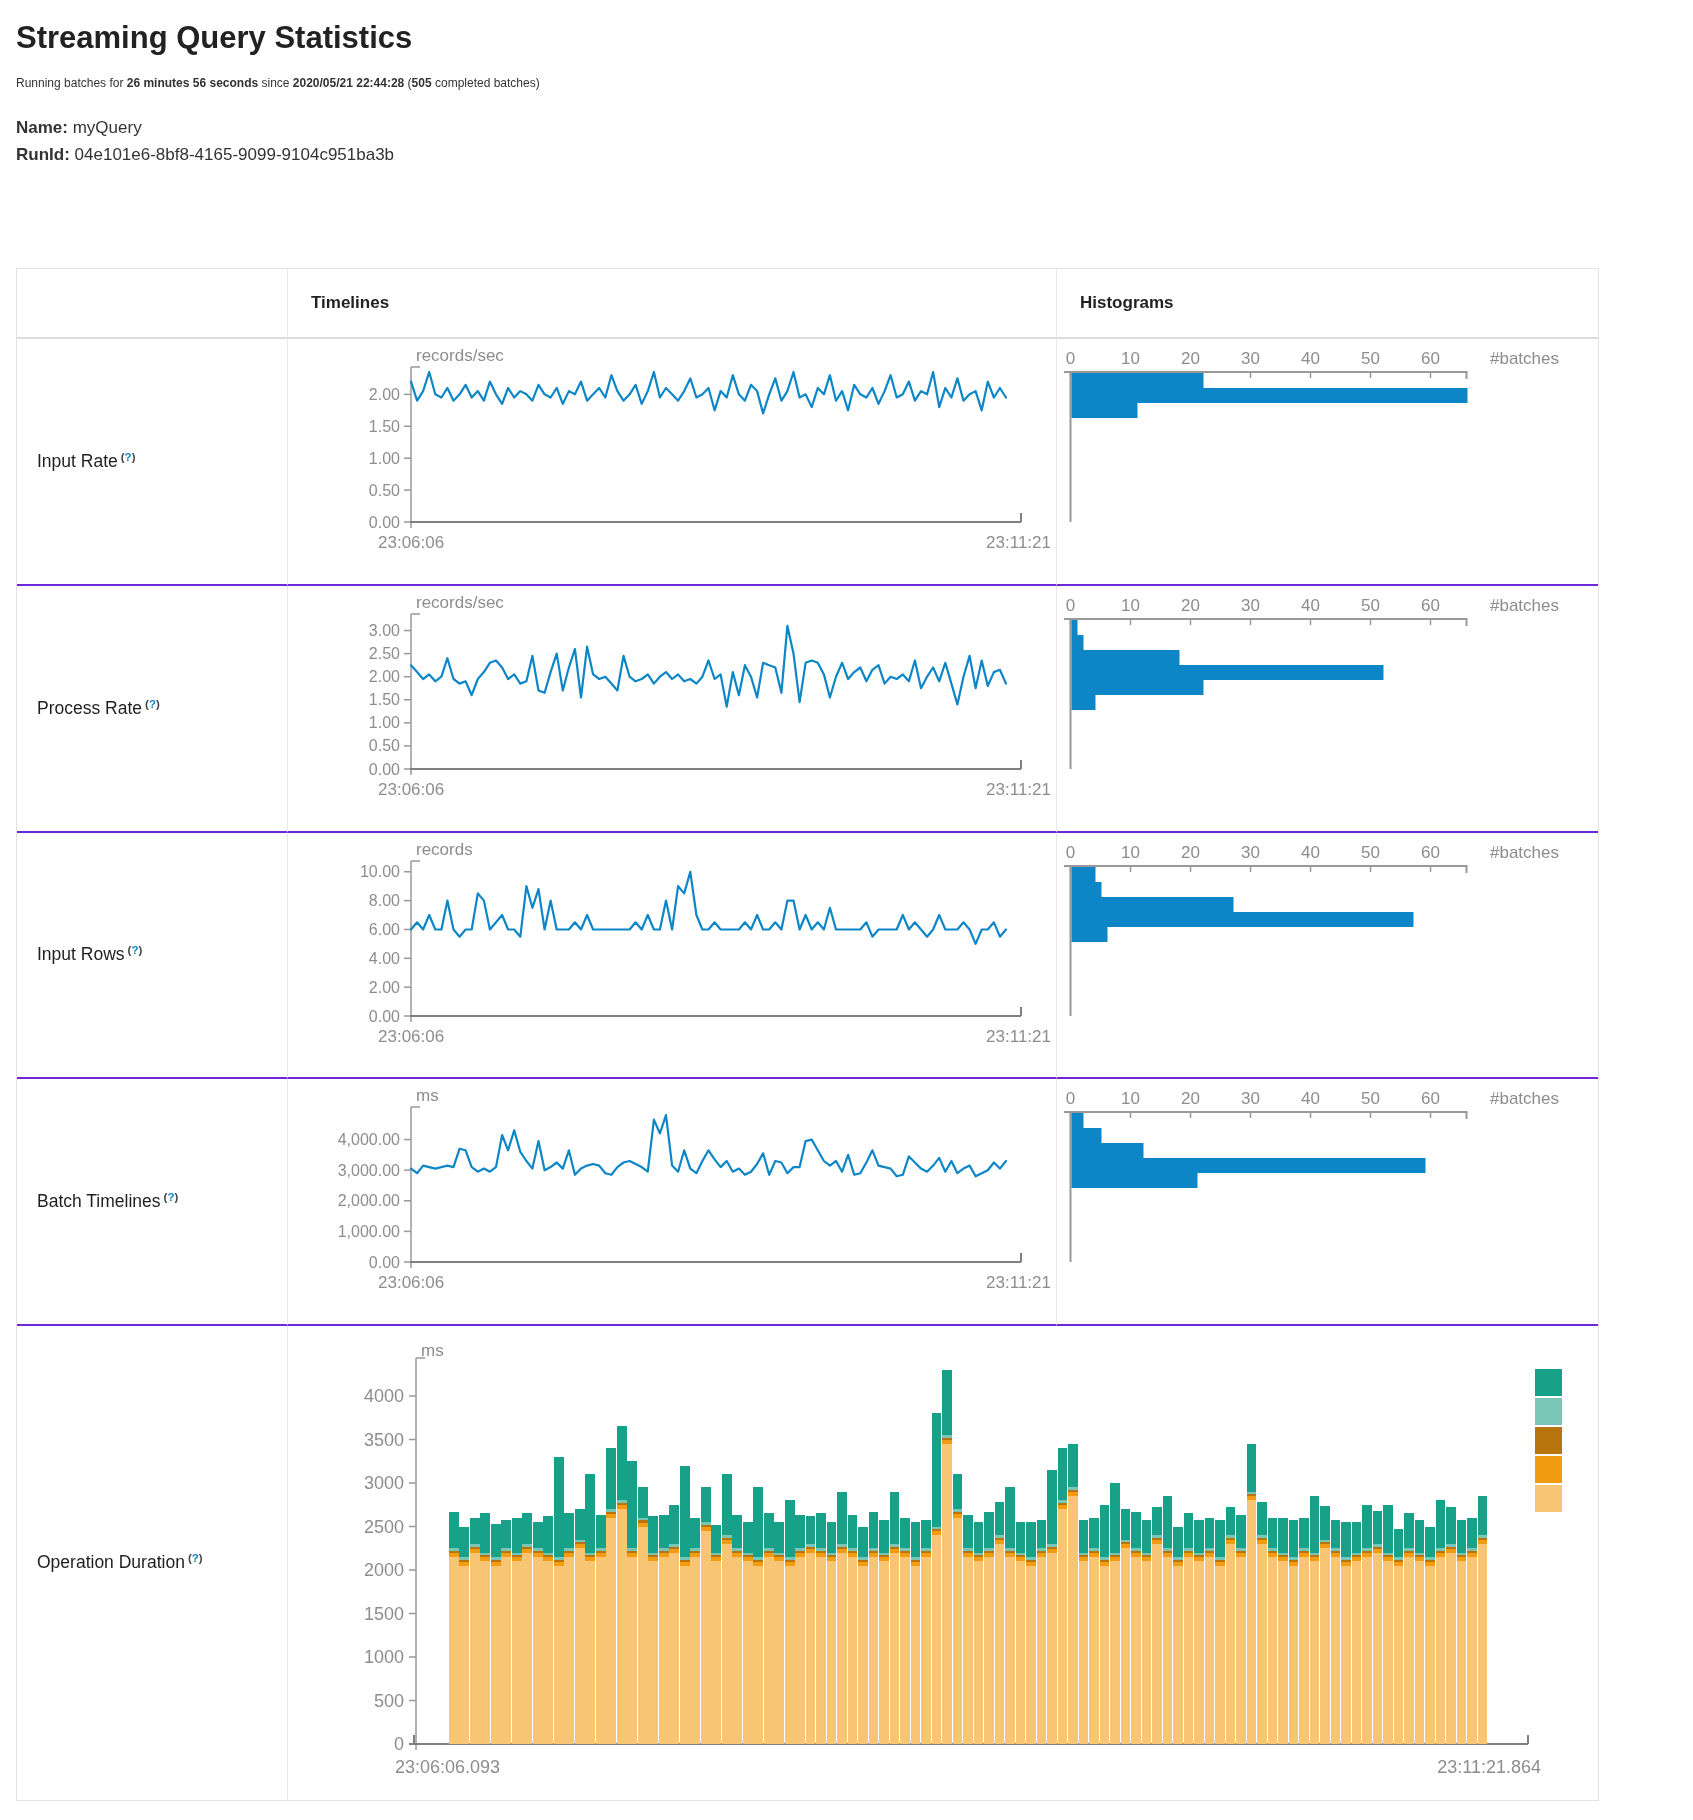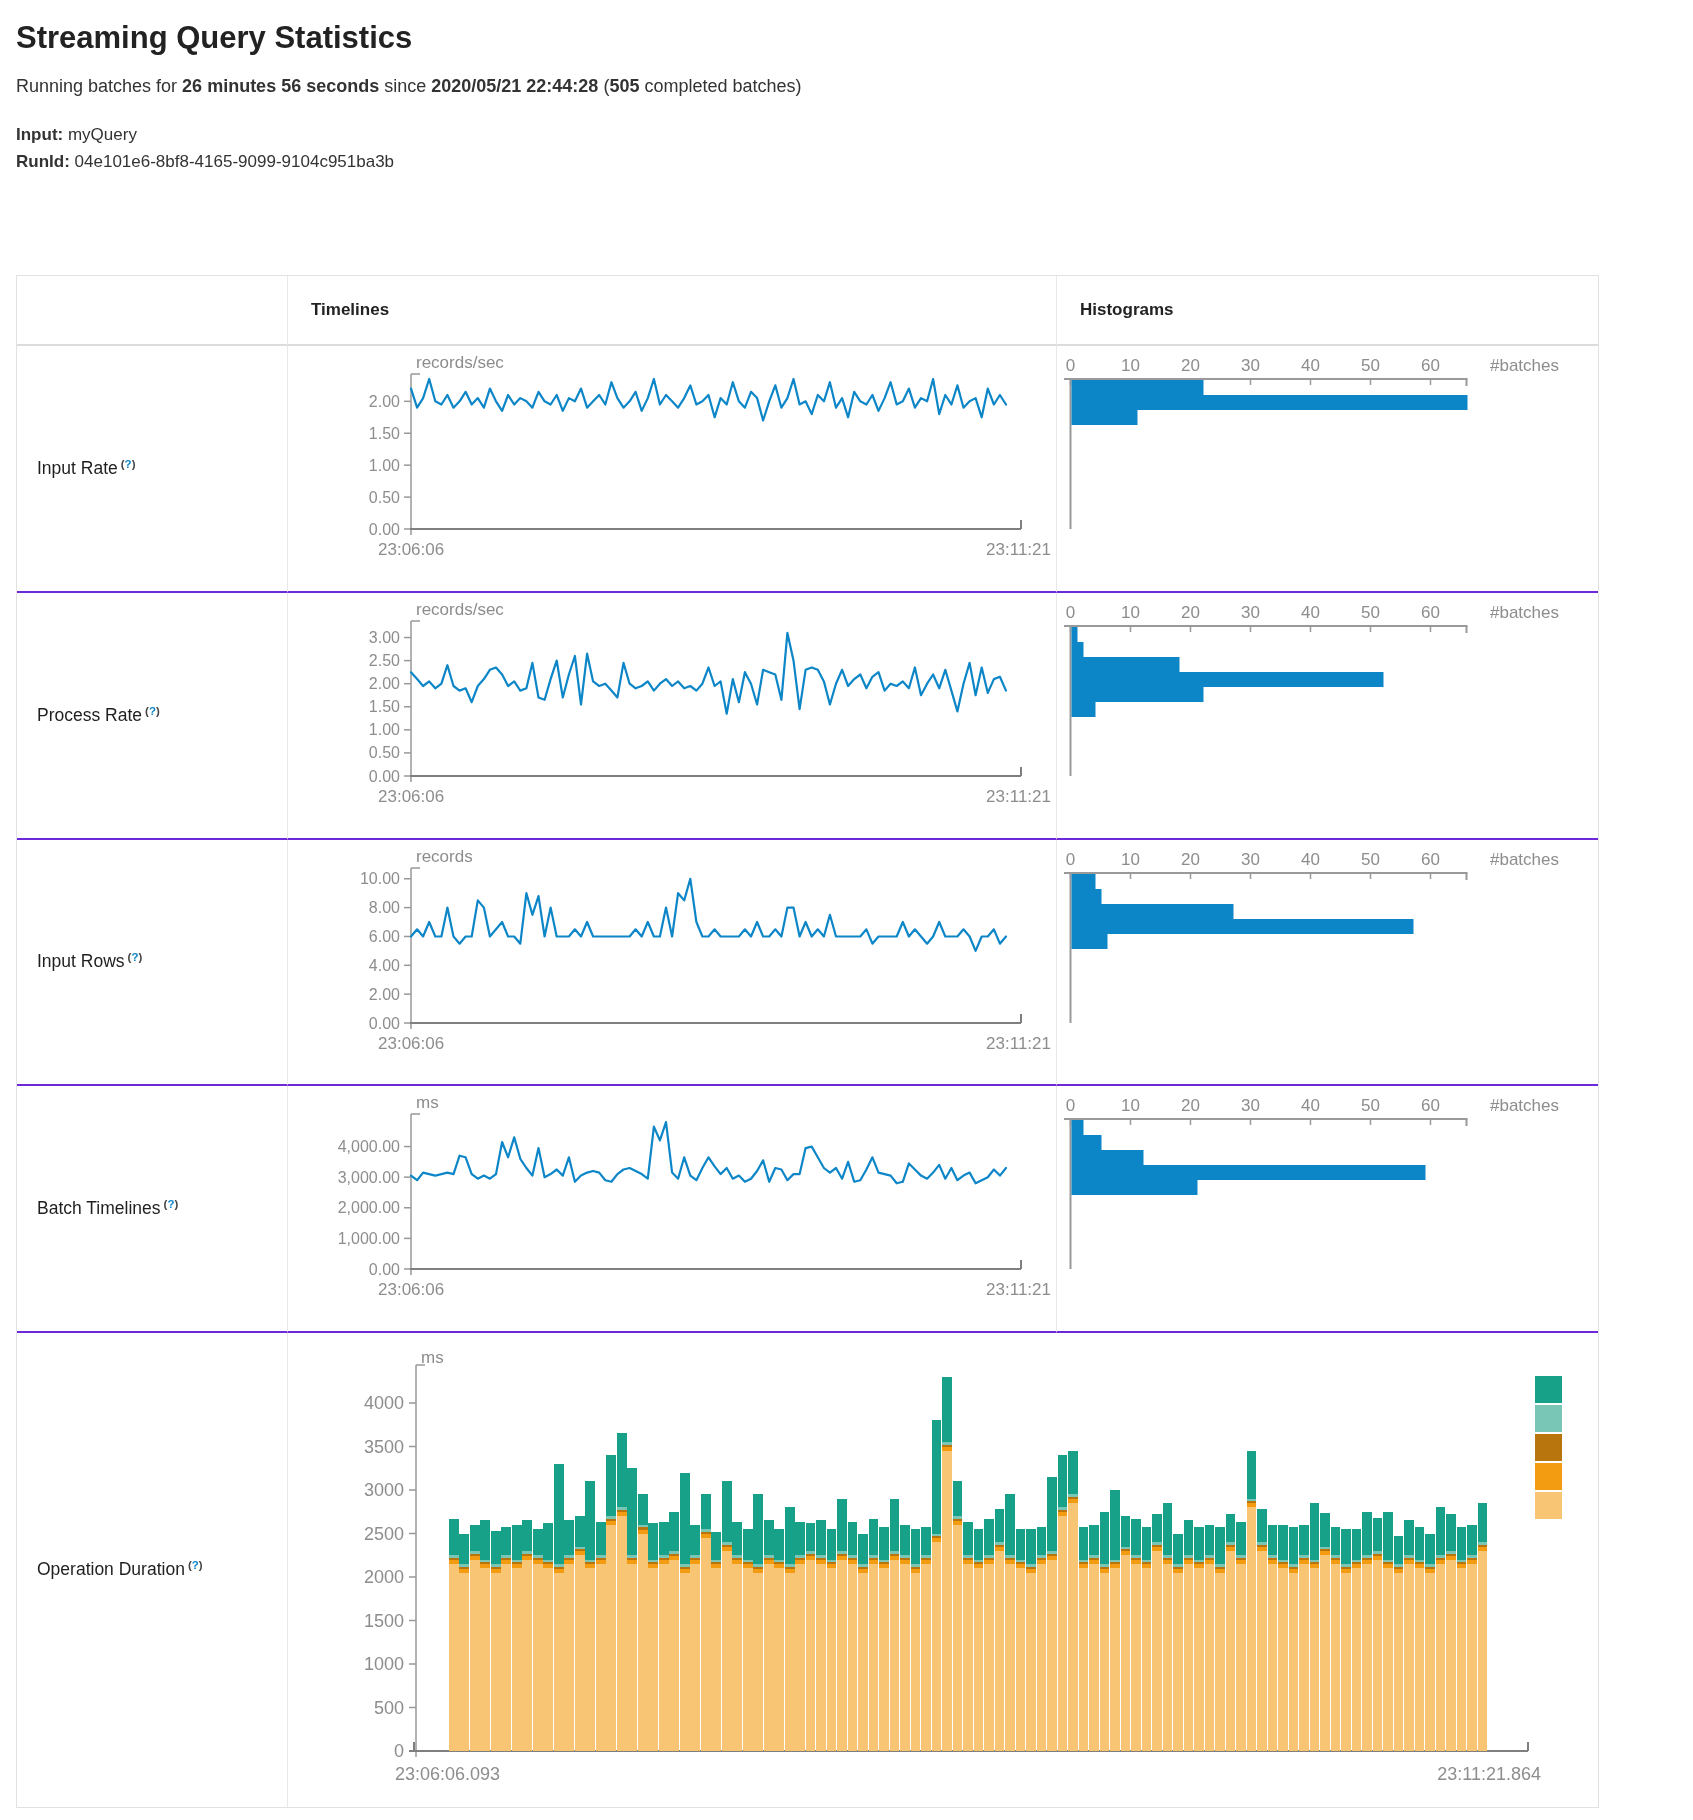--- a/index.html
+++ b/index.html
@@ -1,18 +1,18 @@
 <!DOCTYPE html>
 <html><head>
 <meta charset="utf-8">
 <style>
   html,body{margin:0;padding:0;background:#fff;color:#333;font-family:"Liberation Sans",sans-serif;}
   .wrap{padding:14px 14px 20px 16px;width:1661px;}
   h1{font-size:31px;line-height:36px;margin:6px 0 20px 0;color:#222;font-weight:bold;}
-  .subtitle{font-size:18px;margin:0 0 24px 0;color:#333;}
+  .subtitle{font-size:12px;margin:0 0 24px 0;color:#333;}
   .subtitle b{font-weight:bold;}
   .qmeta{font-size:17px;line-height:27px;margin:0 0 0 0;}
   .qmeta b{font-weight:bold;}
   .stats-table{display:grid;grid-template-columns:271px 769px 541px;grid-template-rows:70px 247px 247px 246px 247px 474px;border:1px solid #e2e2e2;width:1581px;margin-top:100px;background:#fff;}
   .cell{border-right:1px solid #e8e8e8;border-bottom:2px solid #6d28d9;position:relative;box-sizing:border-box;background:#fff;overflow:hidden;}
   .cell.col3{border-right:none;}
   .cell.span2{grid-column:2/4;border-right:none;}
   .stats-table > .cell:nth-last-child(-n+2){border-bottom:none;}
   .hcell{display:flex;align-items:center;padding-left:23px;font-weight:bold;font-size:17px;color:#222;border-bottom:2px solid #dcdcdc;}
   .label-cell{display:flex;align-items:center;padding-left:20px;}
@@ -25,21 +25,21 @@
 </style>
 </head>
 <body>
 
 <div class="wrap">
   <h1>Streaming Query Statistics</h1>
 
   <p class="subtitle"><span>Running batches for </span><b>26 minutes 56 seconds</b><span> since </span><b>2020/05/21 22:44:28</b><span> (</span><b>505</b><span> completed batches)</span></p>
 
   <div class="qmeta">
-    <div><b>Input:</b> <span>myQuery</span></div>
+    <div><b>Name:</b> <span>myQuery</span></div>
     <div><b>RunId:</b> <span>04e101e6-8bf8-4165-9099-9104c951ba3b</span></div>
   </div>
 
   <div class="stats-table">
 
     <div class="cell hcell"></div>
     <div class="cell hcell">Timelines</div>
     <div class="cell hcell col3">Histograms</div>
 
     <div class="cell label-cell">

